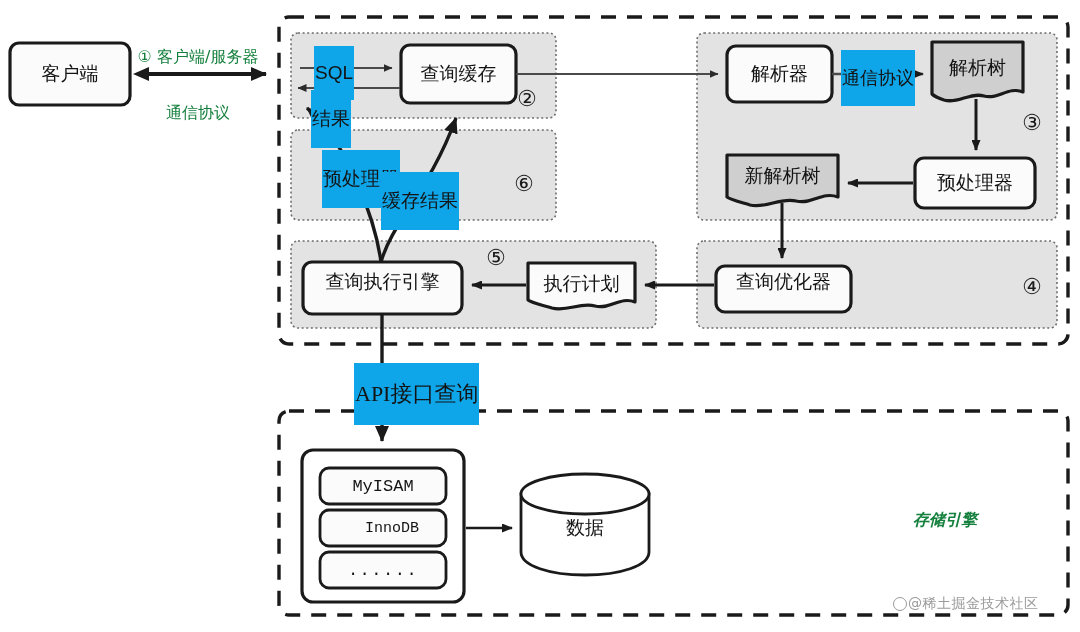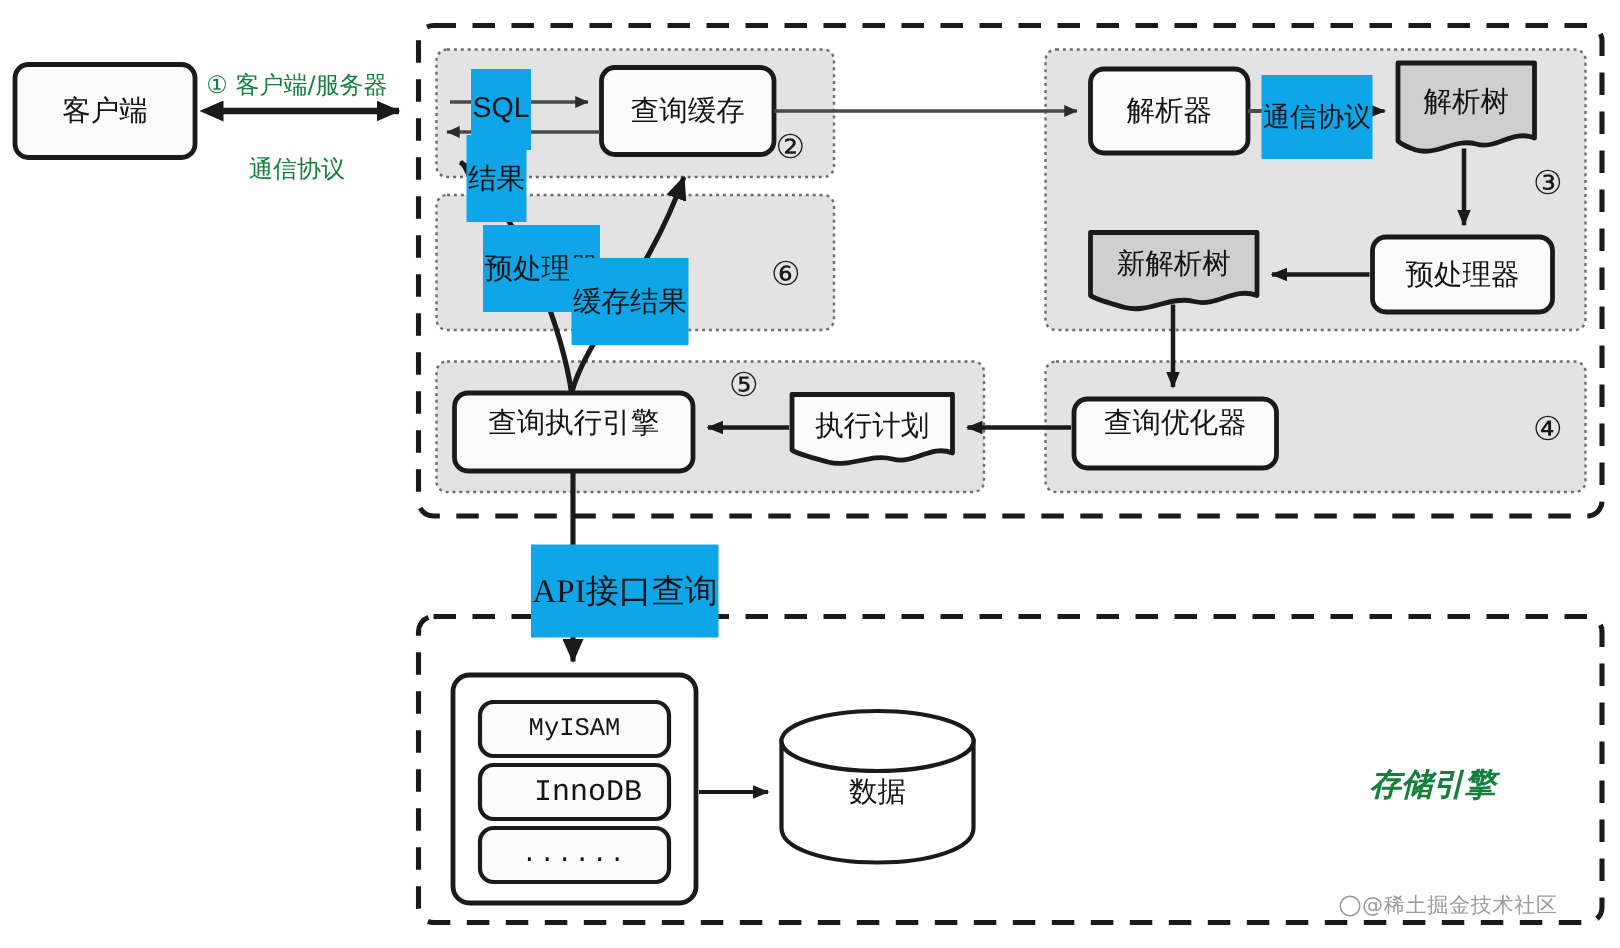--- a/index.html
+++ b/index.html
@@ -172,36 +172,36 @@
 
   <div class="node-label cn" style="left:716px; top:266px; width:135px; height:32px; font-size:19px;border-radius:23px;">查询优化器</div>
 
   <div class="node-label cn" style="left:528px; top:264px; width:107px; height:40px; font-size:19px;">执行计划</div>
 
   <div class="node-label cn" style="left:303px; top:262px; width:159px; height:40px; font-size:19px;">查询执行引擎</div>
 
   <div class="node-label cn" style="left:521px; top:500px; width:128px; height:56px; font-size:19px;">数据</div>
 
   <div class="node-label mono" style="left:320px; top:468px; width:126px; height:36px; font-size:17px;">MyISAM</div>
-  <div class="node-label mono" style="left:320px; top:510px; width:144px; height:36px; font-size:20px;text-align:right;">InnoDB</div>
+  <div class="node-label mono" style="left:320px; top:510px; width:144px; height:36px; font-size:15px;text-align:right;">InnoDB</div>
   <div class="node-label mono" style="left:320px; top:552px; width:126px; height:36px; font-size:17px; letter-spacing:1.5px;">......</div>
 
   <div class="edge-lbl" style="left:314px; top:46px; font-size:19px;">SQL</div>
 
   <div class="edge-lbl cn" style="left:311px; top:90px; font-size:19px;">结果</div>
 
   <div class="edge-lbl cn" style="left:322px; top:150px; font-size:19px;">预处理器</div>
 
   <div class="edge-lbl cn" style="left:381px; top:172px; font-size:19px;">缓存结果</div>
 
   <div class="edge-lbl cn" style="left:841px; top:50px; font-size:18px;">通信协议</div>
 
   <div class="edge-lbl serif" style="left:321px; top:363px; font-size:22px;margin-left:33px;">API接口查询</div>
 
-  <div class="lbl cn" style="left:913px; top:511px; font-size:21px; font-style:italic; font-weight:bold;">存储引擎</div>
+  <div class="lbl cn" style="left:913px; top:511px; font-size:16px; font-style:italic; font-weight:bold;">存储引擎</div>
 
   <div class="circ-num" style="left:517px; top:86px; font-size:22px;">②</div>
   <div class="circ-num" style="left:514px; top:171px; font-size:22px;">⑥</div>
   <div class="circ-num" style="left:486px; top:245px; font-size:22px;">⑤</div>
   <div class="circ-num" style="left:1022px; top:110px; font-size:22px;">③</div>
   <div class="circ-num" style="left:1022px; top:274px; font-size:22px;">④</div>
 
   <div class="watermark" style="left:908px; top:595px; font-size:14px;">@稀土掘金技术社区</div>
   <div class="wm-dot" style="left:893px; top:597px; width:12px; height:12px;"></div>
 

